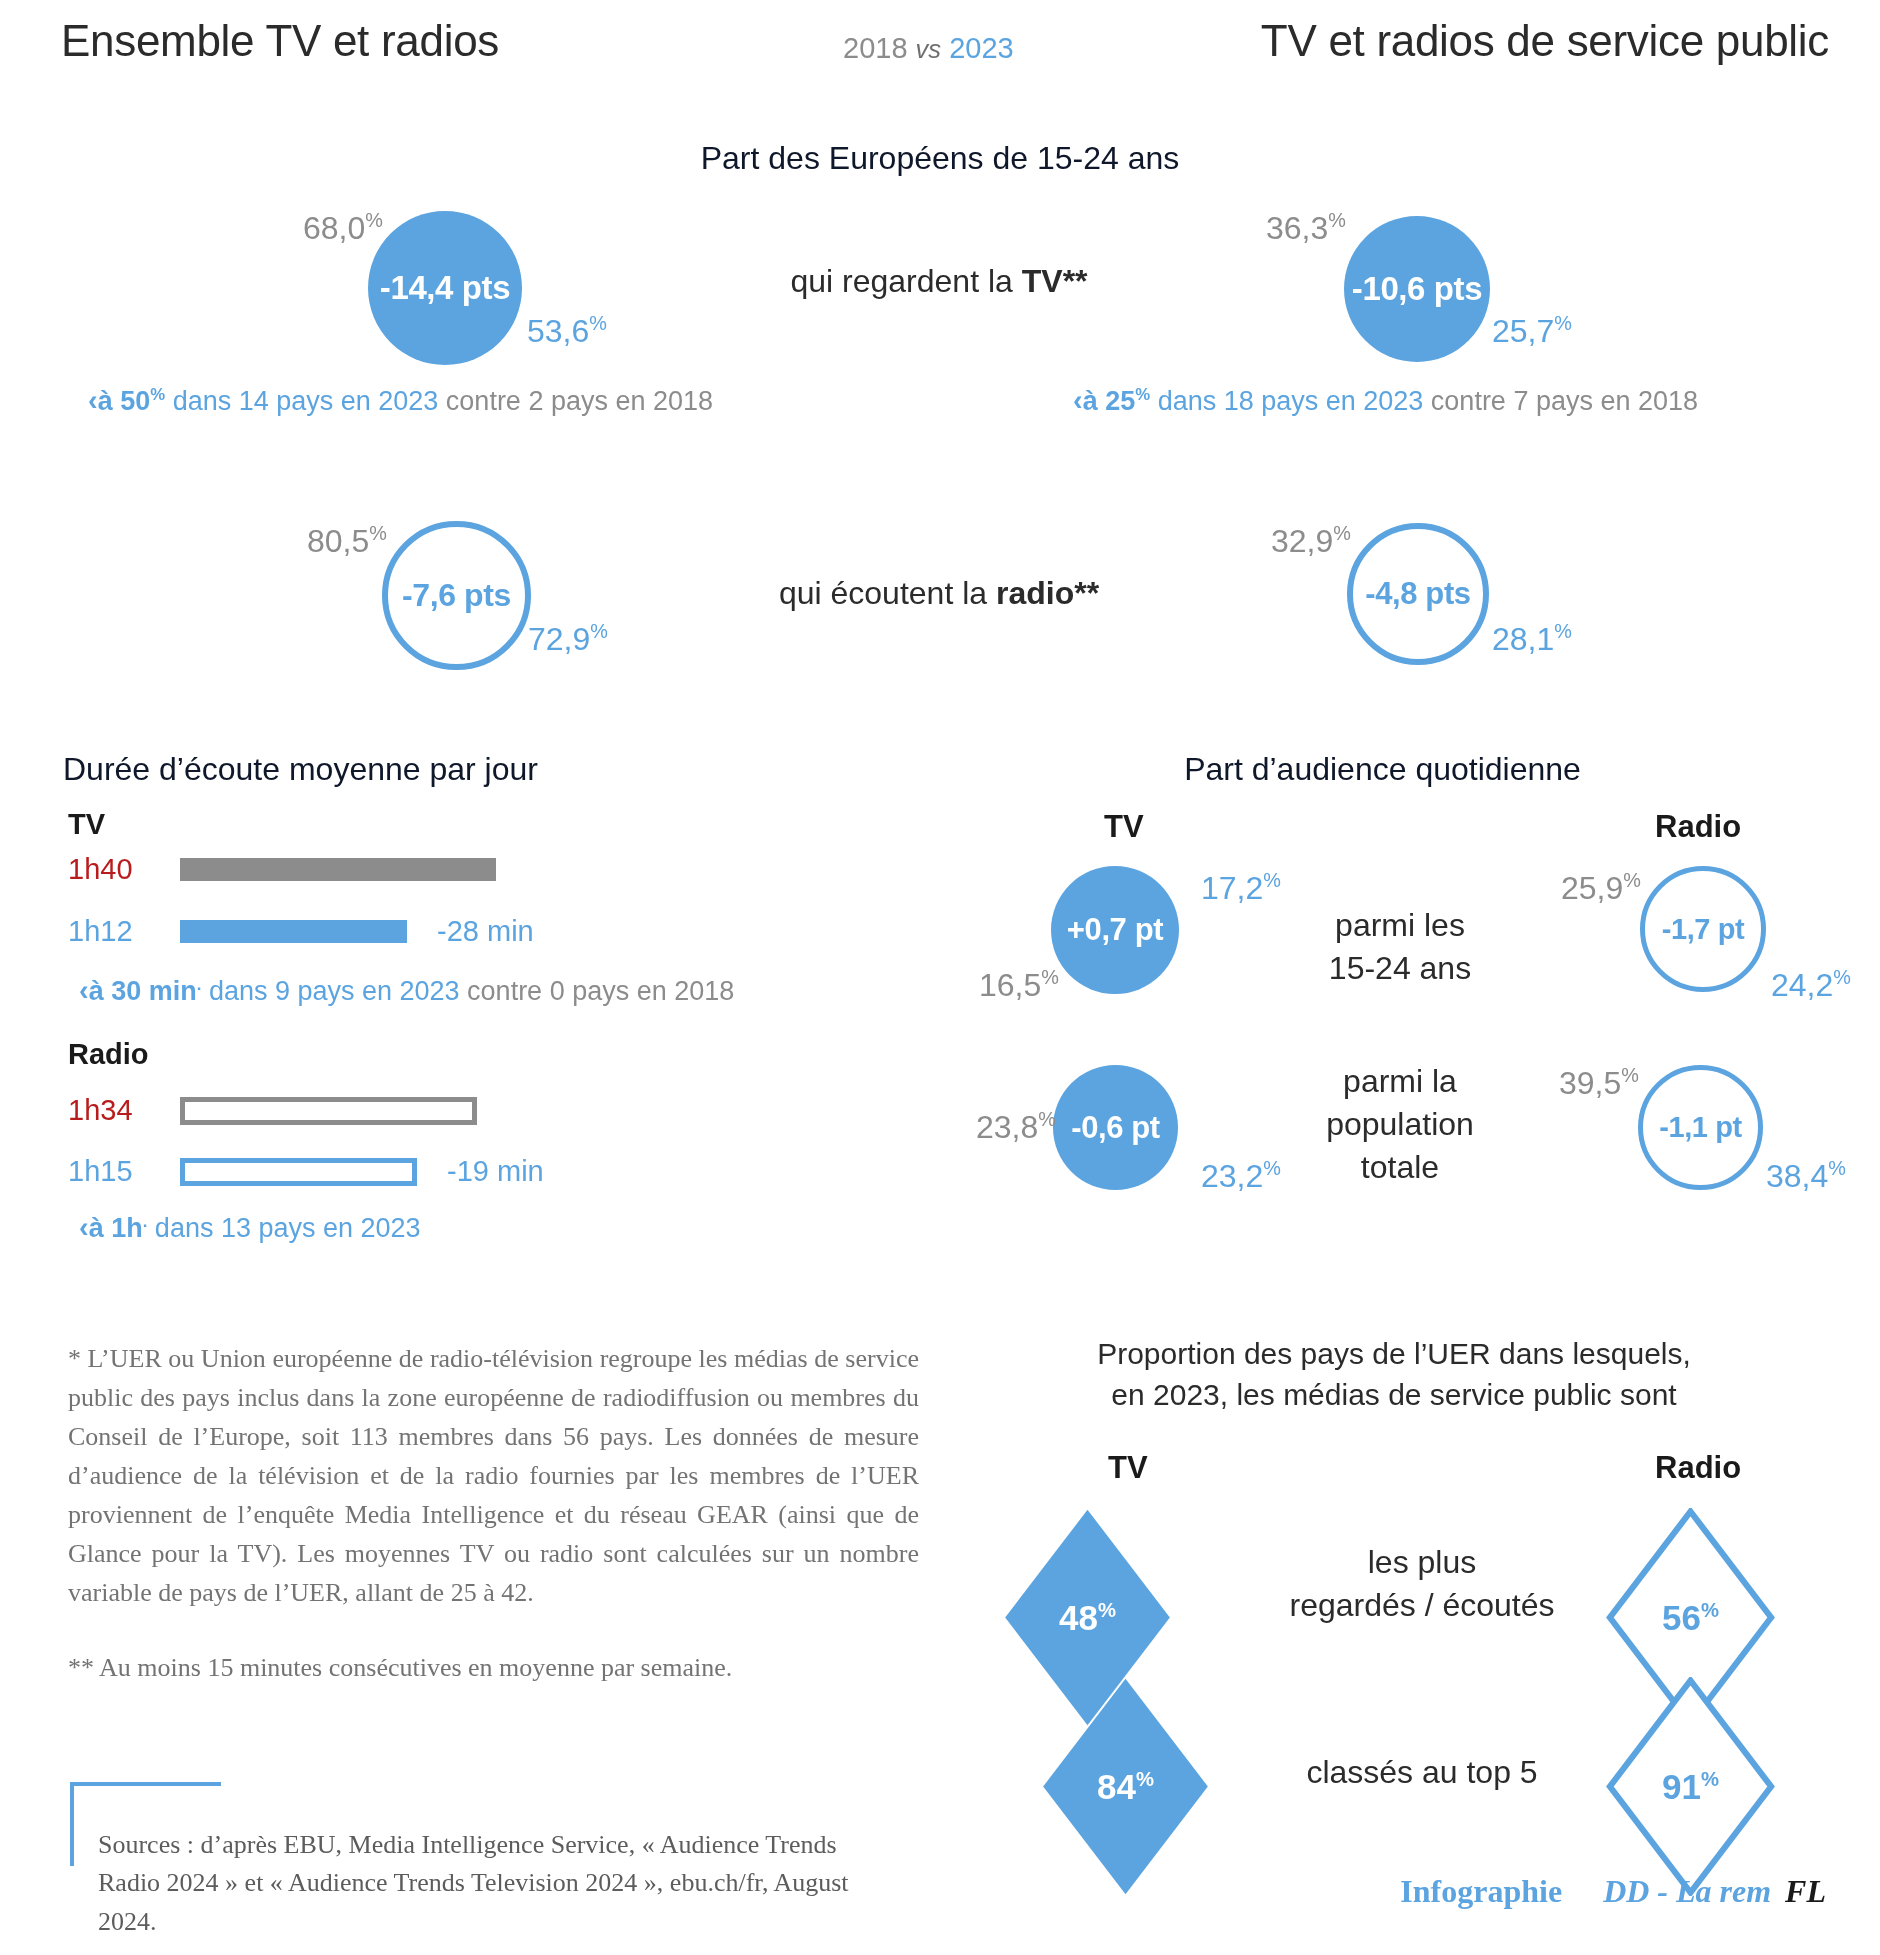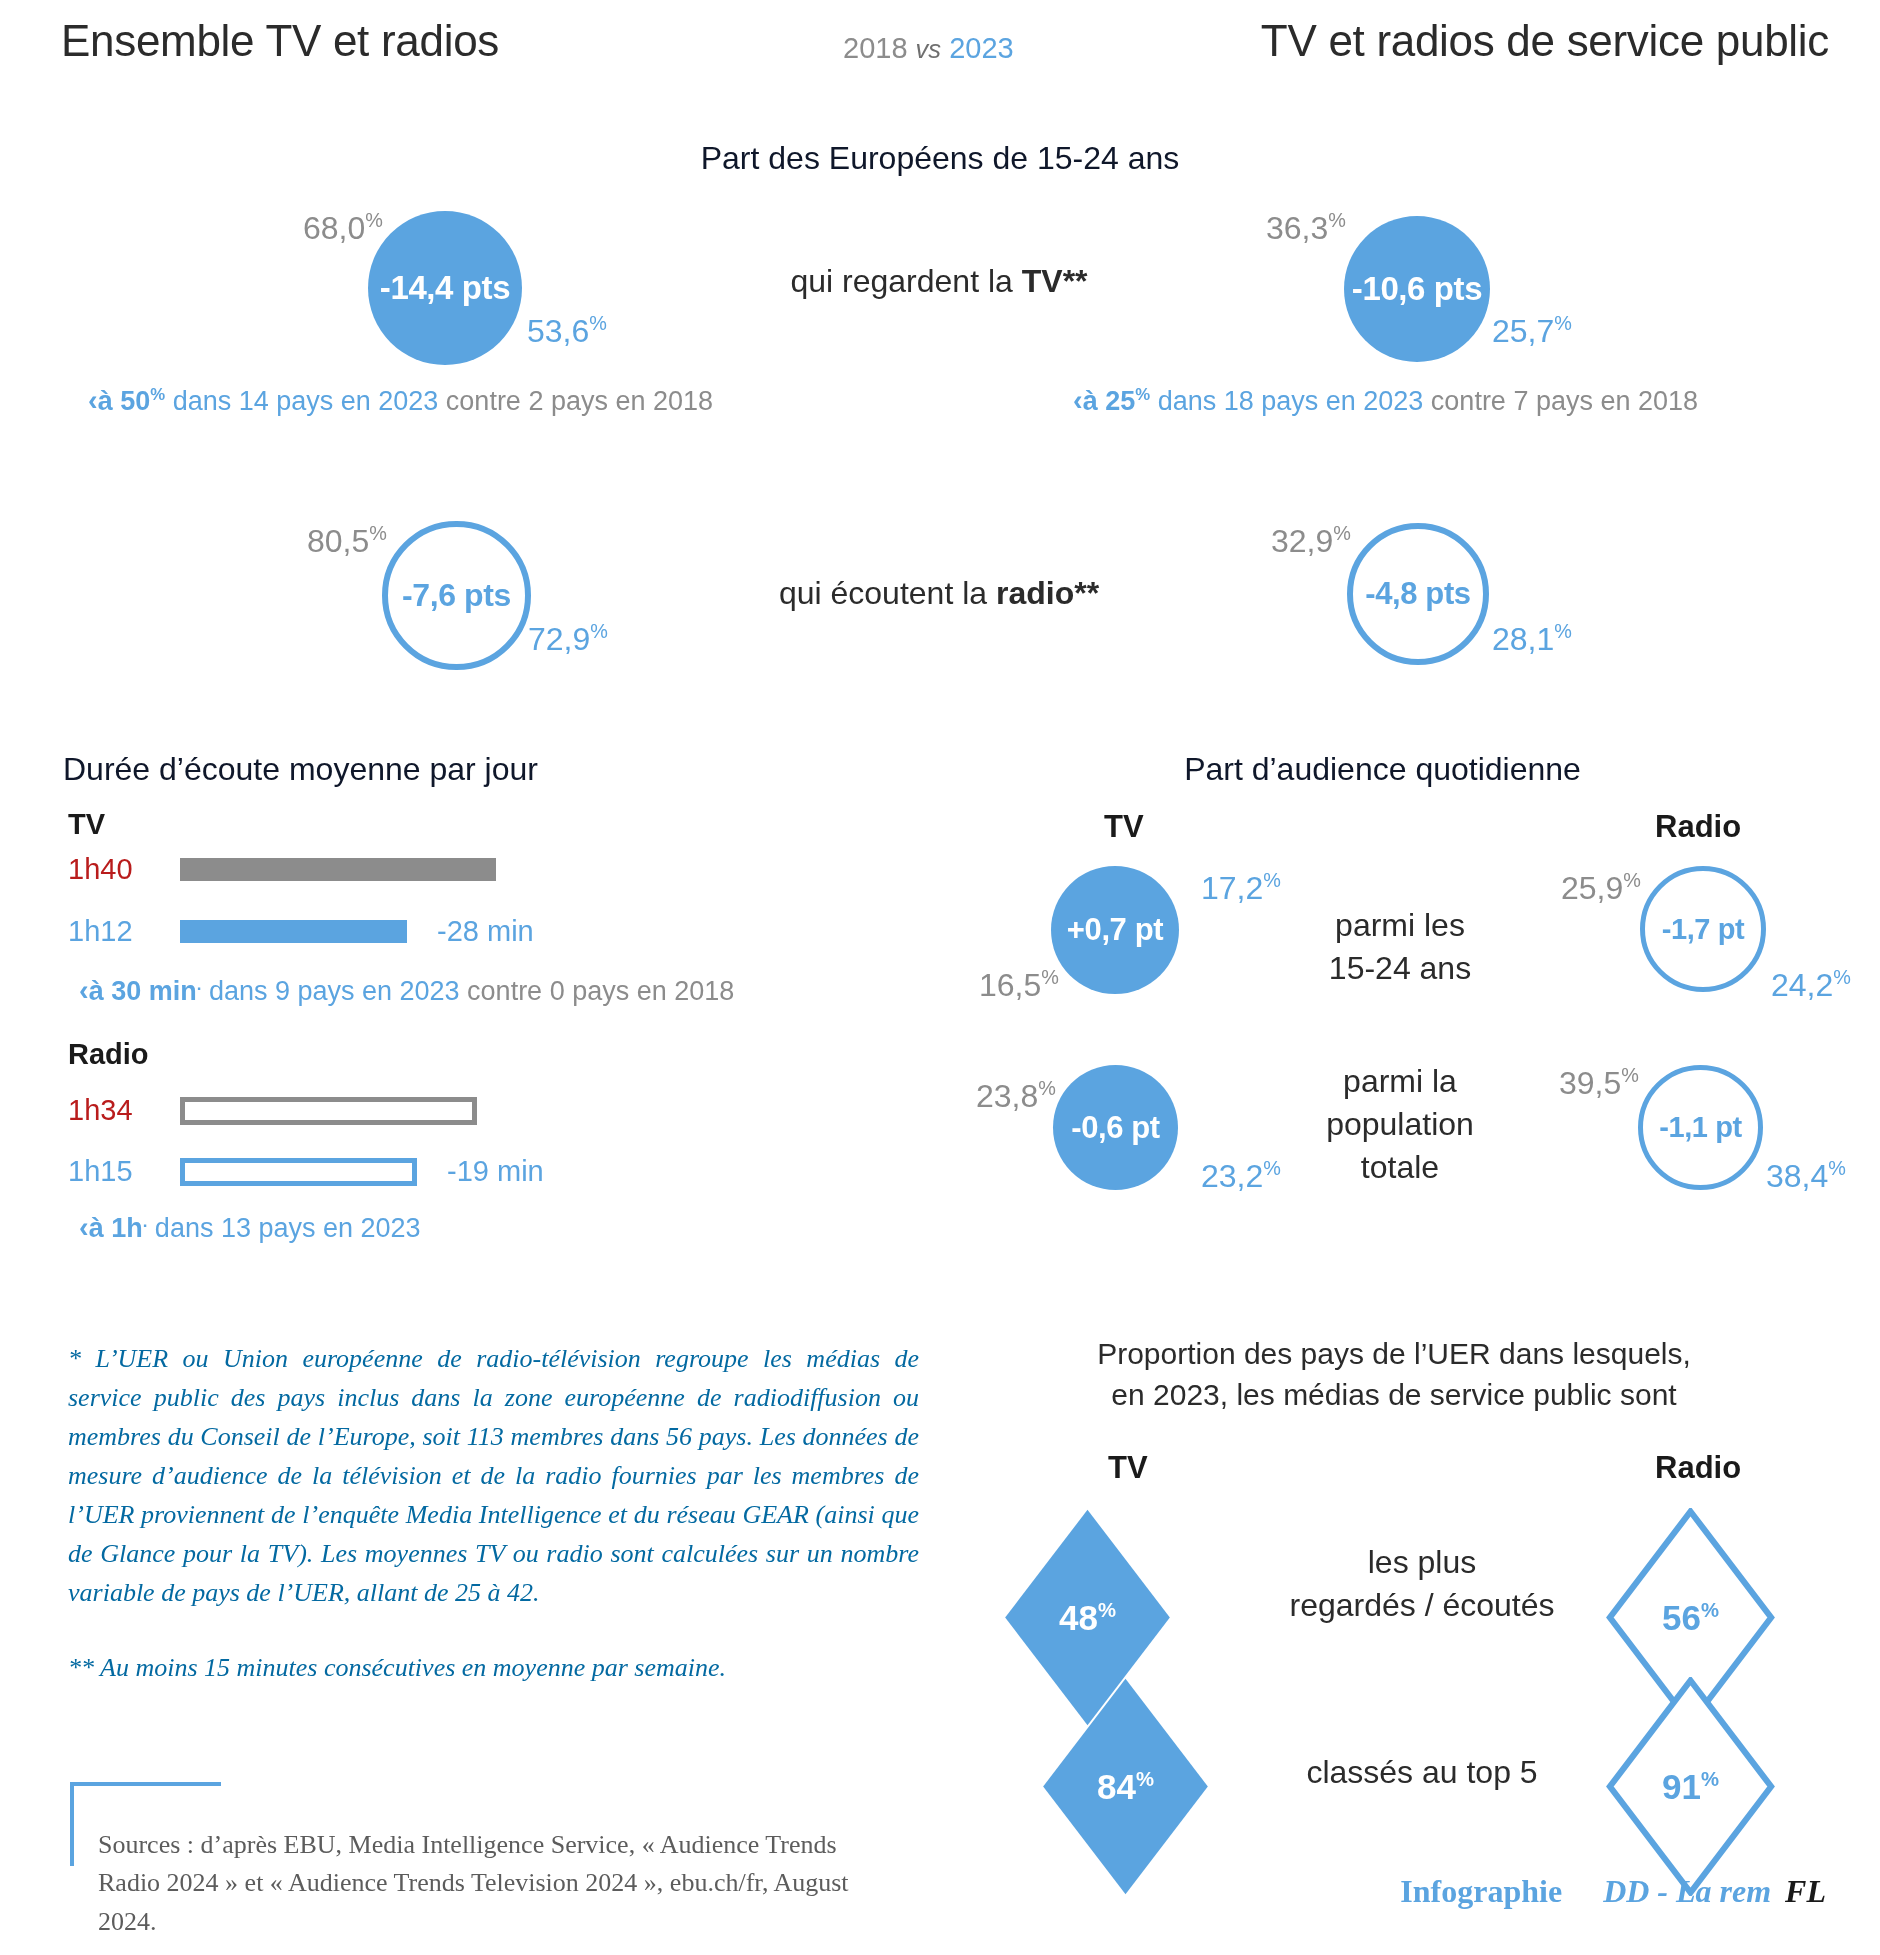--- a/index.html
+++ b/index.html
@@ -110,23 +110,22 @@
     white-space: nowrap;
   }
   .dia span .pct { font-size: 0.58em; vertical-align: super; }
   .dia.fill span { color: #ffffff; }
   .dia.hollow span { color: #5ba4e0; }
 
   
   .fn {
     position: absolute;
     font-family: "Liberation Serif", serif;
-    font-size: 26px; line-height: 1.5; color: #0369a1;
+    font-size: 26px; line-height: 1.5; color: #737373;
     text-align: justify;
-    font-style: italic;
   }
   .src-wrap { position: absolute; }
   .src-bracket { position: absolute; }
   .src-bracket .h { position: absolute; left: 0; top: 0; width: 151px; height: 4.4px; background: #5ba4e0; }
   .src-bracket .v { position: absolute; left: 0; top: 0; width: 4.4px; height: 84px; background: #5ba4e0; }
   .src-text {
     position: absolute;
     font-family: "Liberation Serif", serif;
     font-size: 26px; line-height: 1.48; color: #5c5c5c;
   }
@@ -275,21 +274,21 @@
   <div class="abs val old" style="left:1561px; top:869px; font-size:32px;">
     <span>25,9</span><span class="pct">%</span>
   </div>
   <div class="abs val new" style="left:1771px; top:966px; font-size:32px;">
     <span>24,2</span><span class="pct">%</span>
   </div>
 
   <div class="circ fill" style="left:1053px; top:1065px; width:125px; height:125px; font-size:31px;">
     <span>-0,6 pt</span>
   </div>
-  <div class="abs val old" style="left:976px; top:1077px; font-size:32px;text-align:center;">
+  <div class="abs val old" style="left:976px; top:1108px; font-size:32px;text-align:center;">
     <span>23,8</span><span class="pct">%</span>
   </div>
   <div class="abs val new" style="left:1201px; top:1157px; font-size:32px;">
     <span>23,2</span><span class="pct">%</span>
   </div>
 
   <div class="abs mid-label" style="left:1264px; top:1060px; width:272px; line-height:1.35; white-space:pre-line;">parmi la
 population
 totale</div>
 

